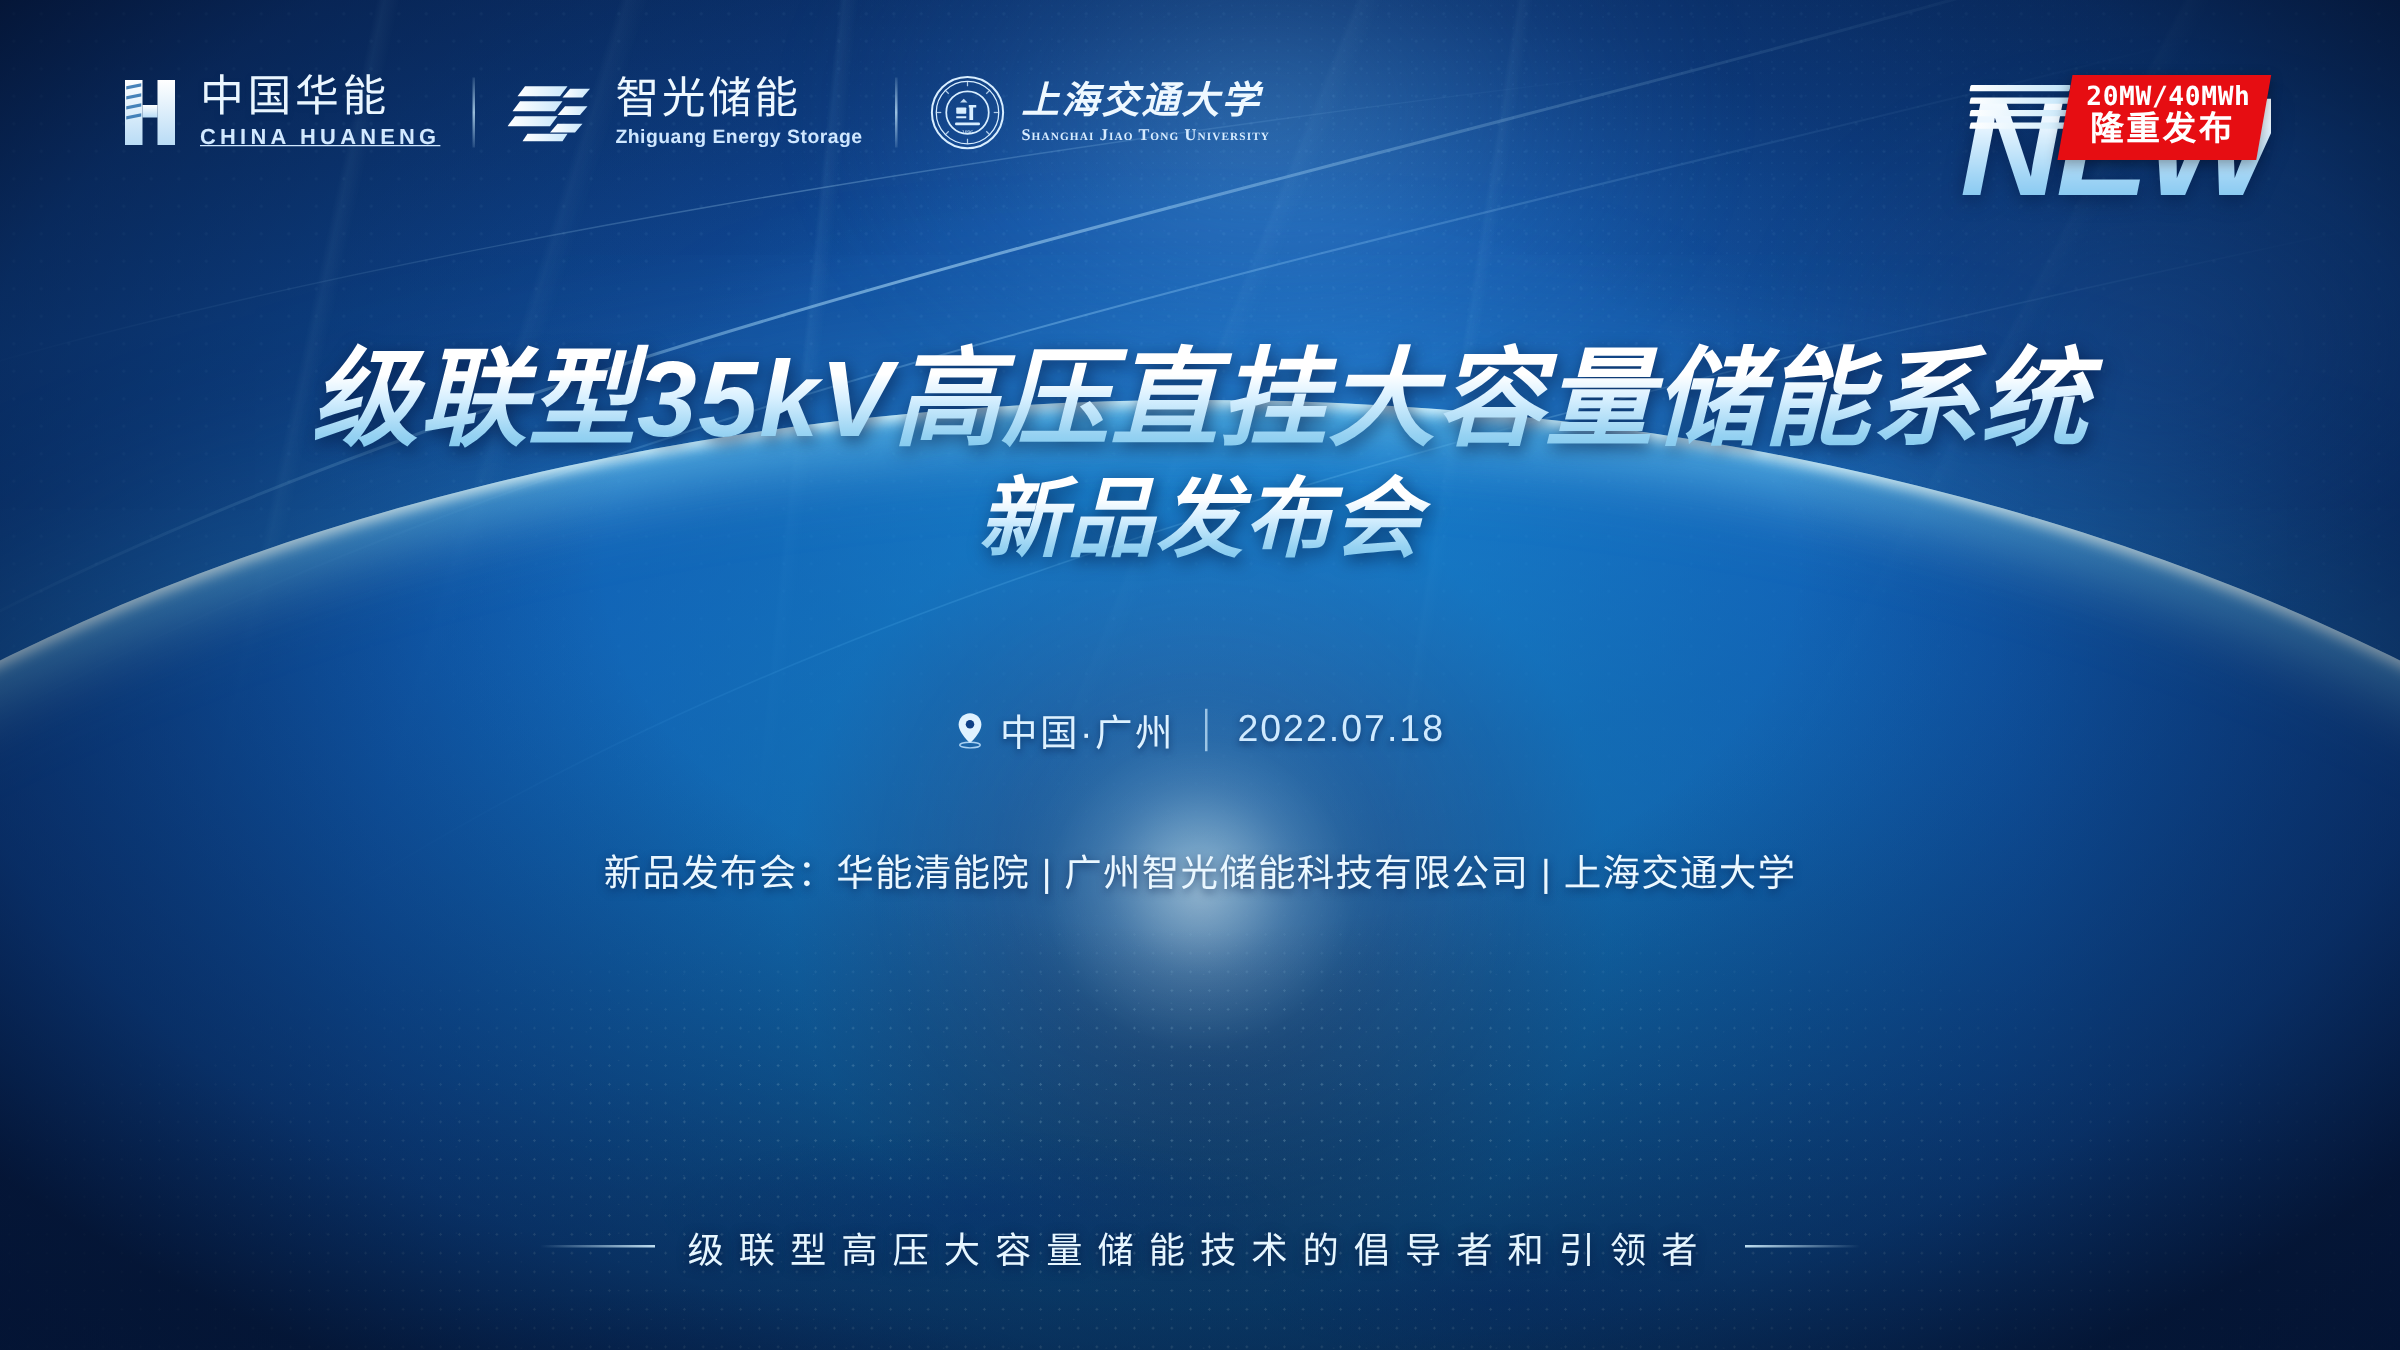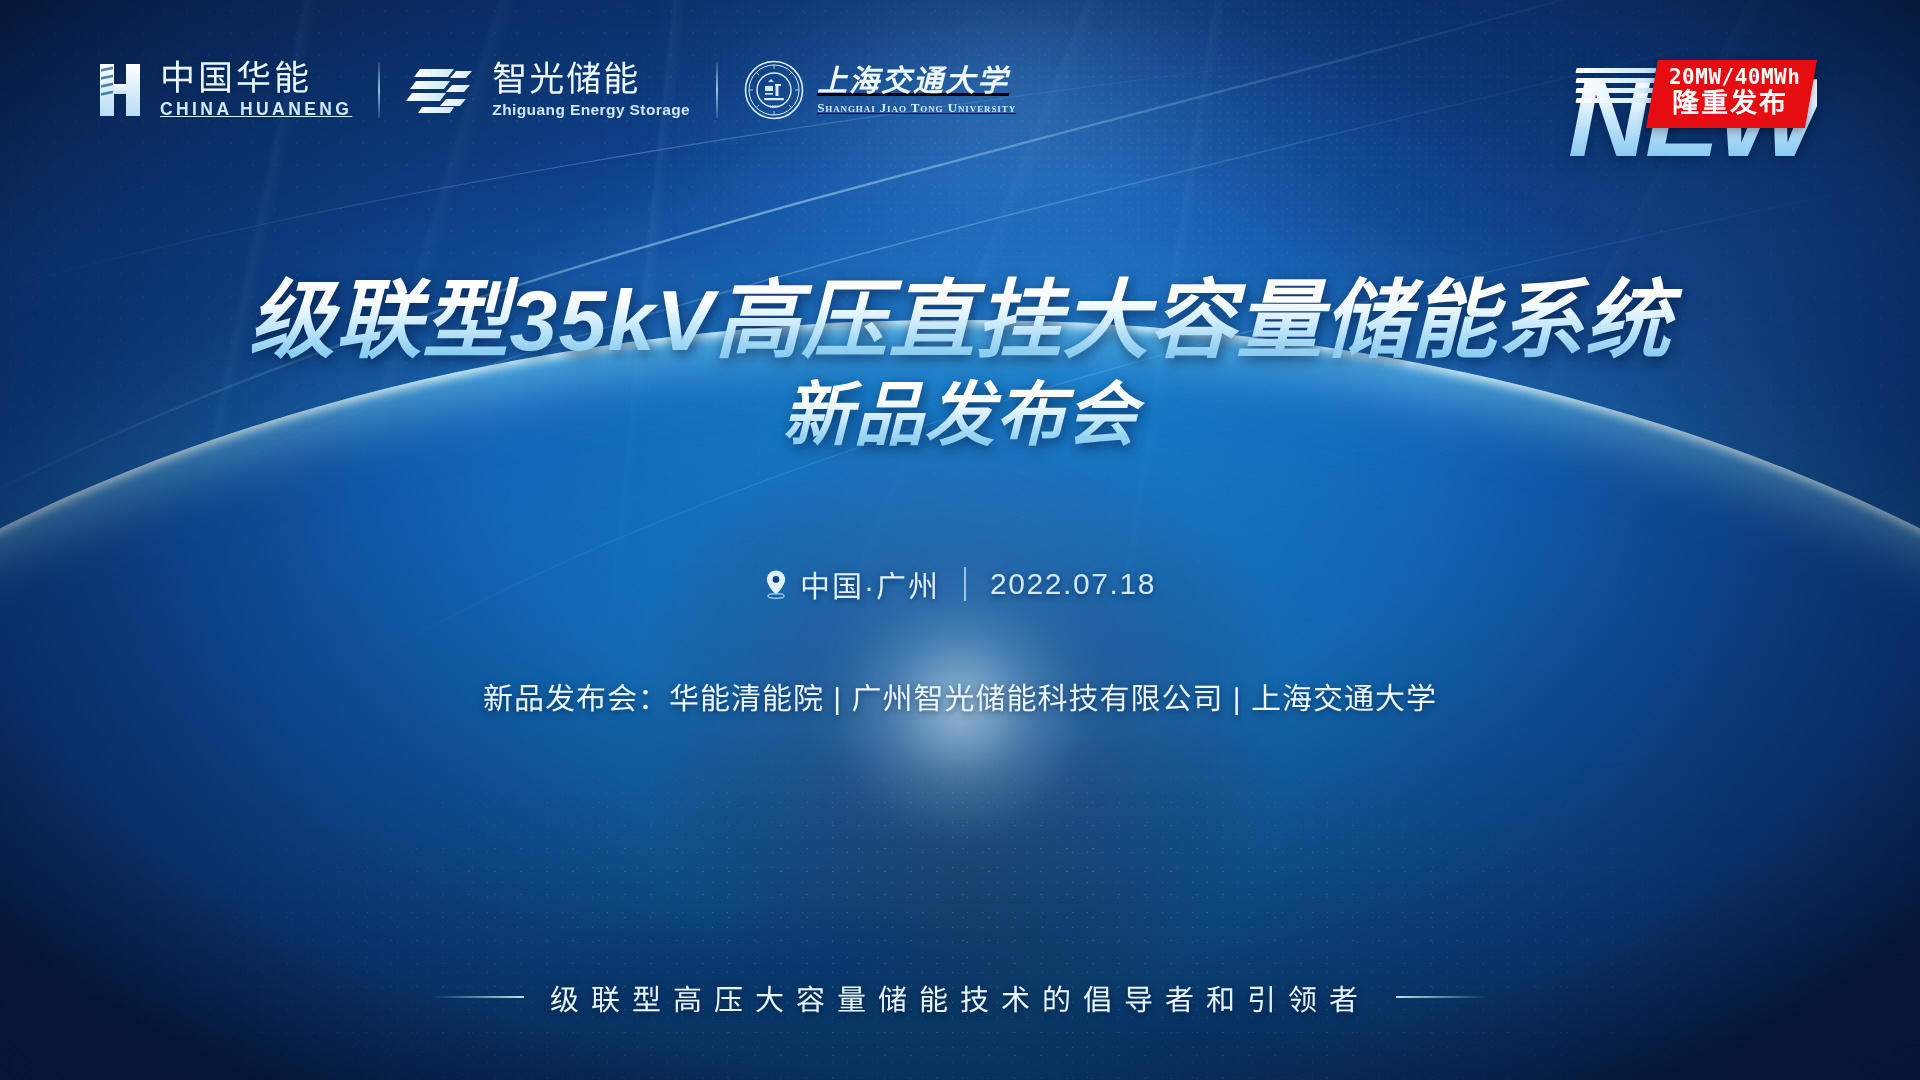--- a/index.html
+++ b/index.html
@@ -138,21 +138,21 @@
     text-decoration: underline;
   }
 
   
   .zg-mark { width: 72px; height: 50px; flex: none; }
   .zg-text { display: flex; flex-direction: column; justify-content: center; }
   .zg-cn { font-size: 35px; letter-spacing: 2px; color: #eef8ff; line-height: 1.05; font-weight: 500; }
   .zg-en { font-size: 15.5px; letter-spacing: .4px; color: #cfe7ff; font-weight: 700; margin-top: 3px; }
 
   
-  .sjtu-group { display: flex; align-items: center; gap: 13px; text-decoration: underline; }
+  .sjtu-group { display: flex; align-items: center; gap: 13px; }
   .sjtu-seal { width: 60px; height: 60px; flex: none; }
   .sjtu-text { display: flex; flex-direction: column; justify-content: center; }
   .sjtu-cn {
     font-size: 30px; letter-spacing: 2px; color: #eef8ff; line-height: 1.1;
     font-family: "Liberation Serif", "DejaVu Serif", serif;
     font-style: italic; font-weight: 700;
   }
   .sjtu-en {
     font-size: 13px; letter-spacing: .9px; color: #d7ecff; margin-top: 3px;
     font-family: "Liberation Serif", "DejaVu Serif", serif;

